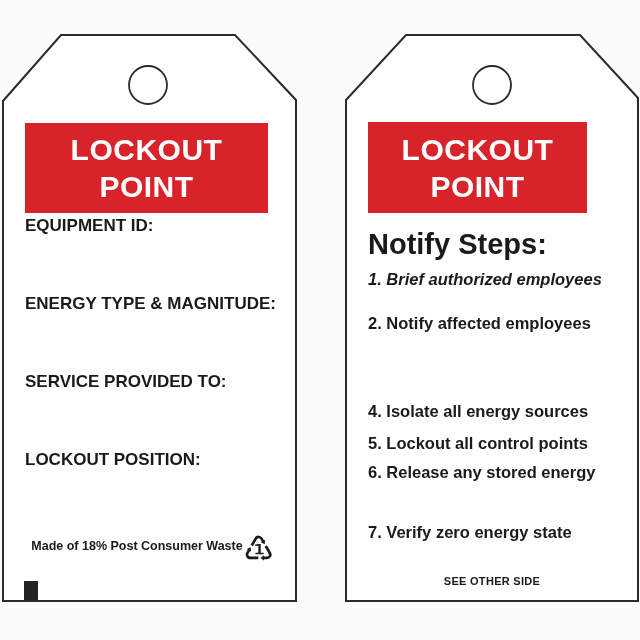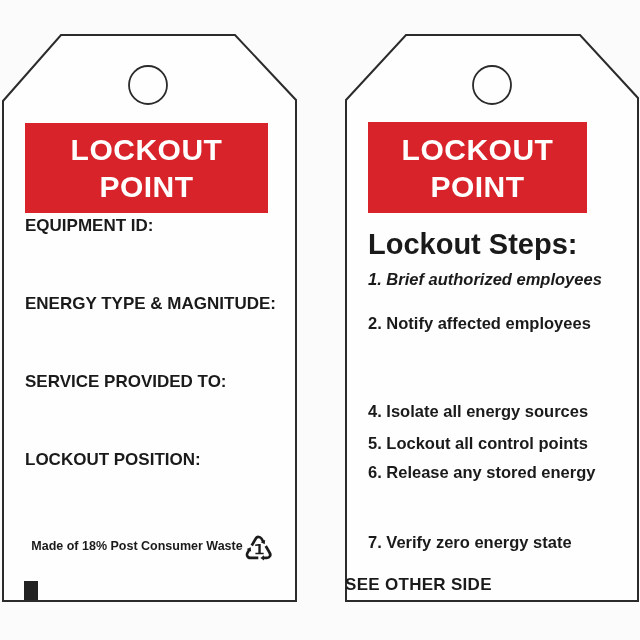--- a/index.html
+++ b/index.html
@@ -92,26 +92,26 @@
   }
   .step {
     position: absolute;
     left: 23px;
     font-size: 16.5px;
     font-weight: 700;
     white-space: nowrap;
   }
   .s0 { top: 236px; font-style: italic; } .s1 { top: 280px; } .s2 { top: 324px; }
   .s3 { top: 368px; } .s4 { top: 400px; } .s5 { top: 429px; }
-  .s6 { top: 499px; }
+  .s6 { top: 489px; }
   .see-other-side {
     position: absolute;
     left: 0; right: 0; top: 541px;
-    text-align: left;
-    font-size: 17px;
+    text-align: center;
+    font-size: 11px;
     font-weight: 700;
     letter-spacing: 0.3px;
   }
 </style>
 </head>
 <body>
 
 <div class="stage">
 
   <div class="tag tag-front">
@@ -140,21 +140,21 @@
   <div class="tag tag-back">
     <svg class="outline" viewBox="0 0 294 568">
       <polygon points="1,66 61,1 235,1 293,64 293,567 1,567" fill="#fefefe" stroke="#2b2b2b" stroke-width="2"></polygon>
       <circle cx="147" cy="51" r="19" fill="none" stroke="#2b2b2b" stroke-width="1.8"></circle>
     </svg>
     <div class="tag-content">
       <div class="banner">
         <span>LOCKOUT</span>
         <span>POINT</span>
       </div>
-      <div class="steps-heading">Lockout Steps:</div>
+      <div class="steps-heading">Notify Steps:</div>
       <div class="step s0">1. Brief authorized employees</div>
       <div class="step s1">2. Notify affected employees</div>
       <div class="step s3">4. Isolate all energy sources</div>
       <div class="step s4">5. Lockout all control points</div>
       <div class="step s5">6. Release any stored energy</div>
       <div class="step s6">7. Verify zero energy state</div>
       <div class="see-other-side">SEE OTHER SIDE</div>
     </div>
   </div>
 

